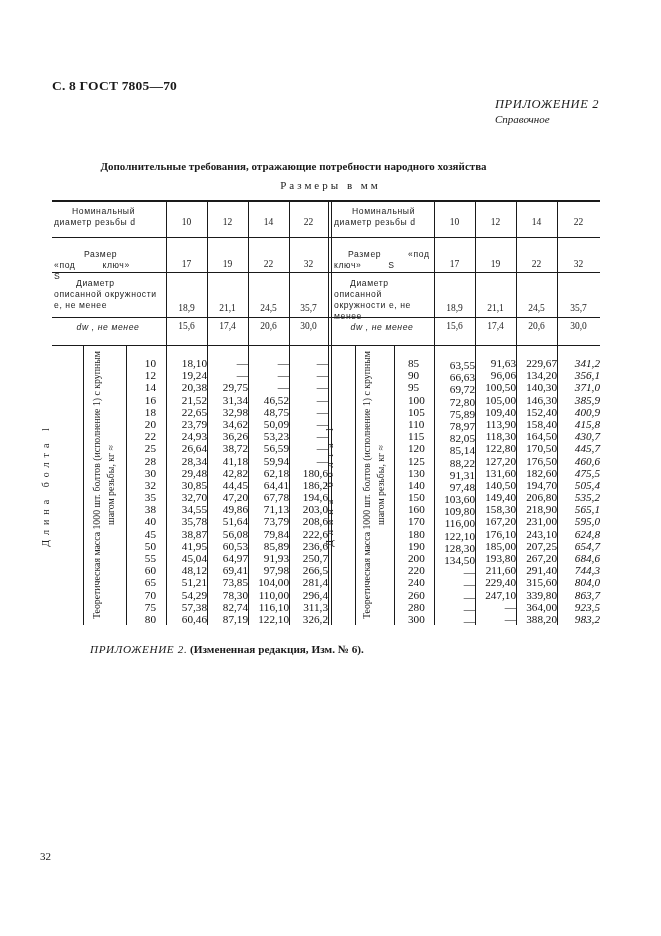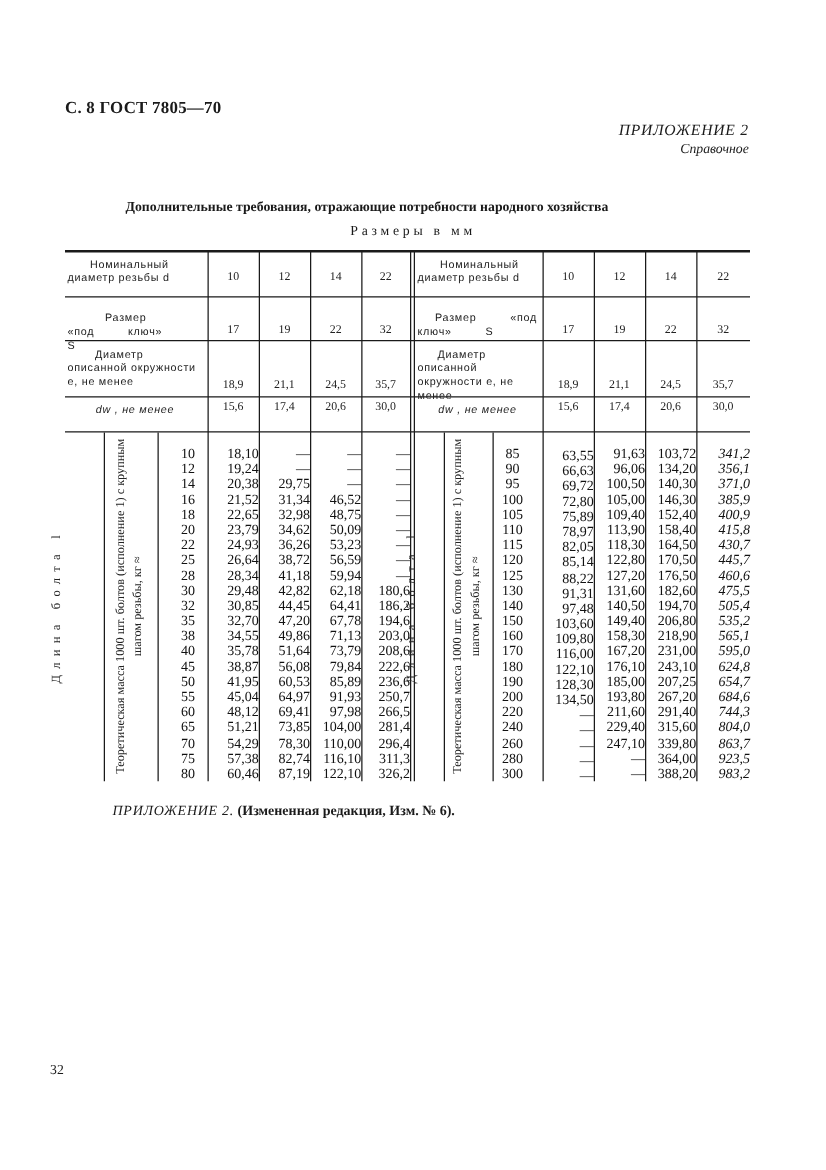--- a/index.html
+++ b/index.html
@@ -1,20 +1,20 @@
 <!DOCTYPE html>
 <html><head>
 <meta charset="utf-8">
 <style>
   html, body { margin:0; padding:0; background:#fff; }
   body { width:661px; height:936px; position:relative; overflow:hidden;
          font-family:"Liberation Serif", "DejaVu Serif", serif; color:#1a1a1a; }
   .abs { position:absolute; }
   #page-header { left:52px; top:78px; font-size:13.5px; font-weight:bold; letter-spacing:0.2px; }
-  #appendix { right:62px; top:97px; text-align:right; font-style:italic; line-height:15px; }
+  #appendix { right:62px; top:97px; font-style:italic; line-height:15px; }
   #appendix .a1 { font-size:12.5px; letter-spacing:0.6px; }
   #appendix .a2 { font-size:11px; }
   #doc-title { left:0; width:587px; top:160px; text-align:center; font-size:11px; font-weight:bold; }
   #units { left:0; width:661px; top:179px; text-align:center; font-size:11px; letter-spacing:3px; }
 
   
   .hline { position:absolute; background:#1a1a1a; height:1px; }
   .vline { position:absolute; background:#1a1a1a; width:1px; }
 
   .hdr-label { position:absolute; font-size:8.6px; line-height:11px; color:#222;
@@ -243,21 +243,21 @@
       <div>222,6</div>
       <div>236,6</div>
       <div>250,7</div>
       <div>266,5</div>
       <div>281,4</div>
       <div>296,4</div>
       <div>311,3</div>
       <div>326,2</div>
     </div>
 
-  <div class="col" id="R-len" style="left:394px; width:32px; top:357px; text-align:center;">
+  <div class="col" id="R-len" style="left:408px; width:32px; top:357px; text-align:left;">
       <div>85</div>
       <div>90</div>
       <div>95</div>
       <div>100</div>
       <div>105</div>
       <div>110</div>
       <div>115</div>
       <div>120</div>
       <div>125</div>
       <div>130</div>
@@ -316,21 +316,21 @@
       <div>176,10</div>
       <div>185,00</div>
       <div>193,80</div>
       <div>211,60</div>
       <div>229,40</div>
       <div>247,10</div>
       <div>—</div>
       <div>—</div>
     </div>
   <div class="col" id="R-d14" style="left:516px; width:41px; top:357px;">
-      <div>103,72</div>
+      <div>229,67</div>
       <div>134,20</div>
       <div>140,30</div>
       <div>146,30</div>
       <div>152,40</div>
       <div>158,40</div>
       <div>164,50</div>
       <div>170,50</div>
       <div>176,50</div>
       <div>182,60</div>
       <div>194,70</div>

